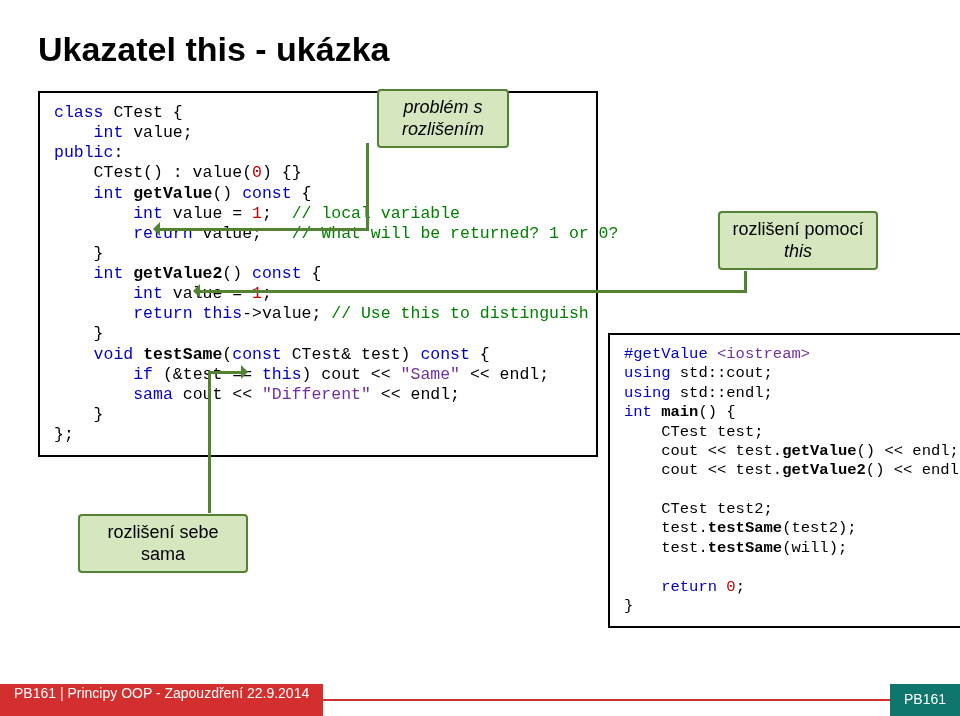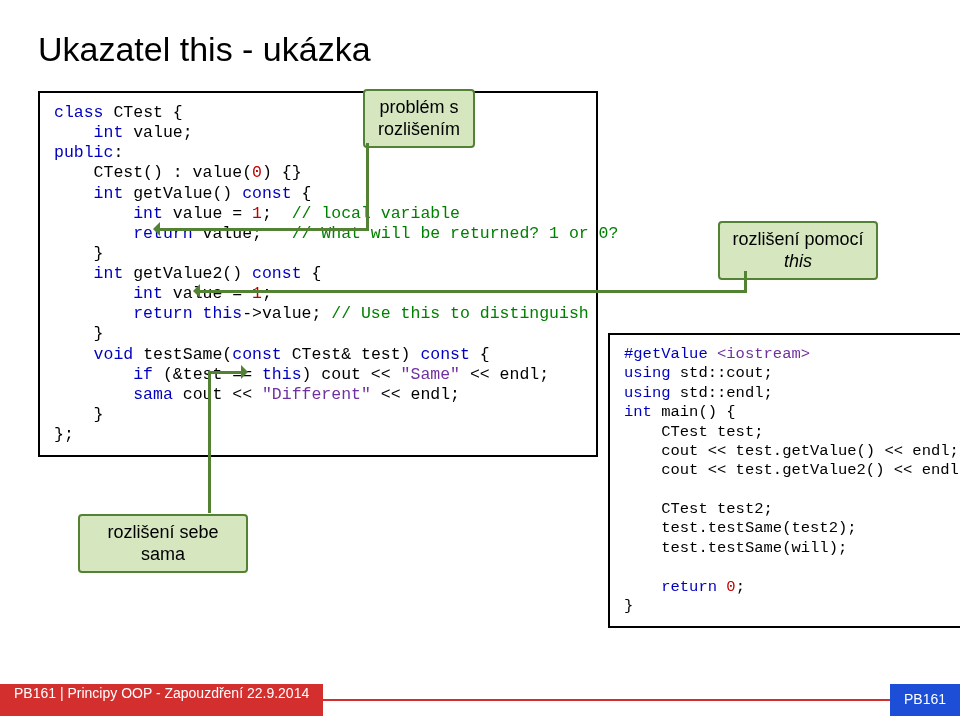--- a/index.html
+++ b/index.html
@@ -11,21 +11,21 @@
     position: relative;
     overflow: hidden;
   }
   .slide {
     padding: 30px 38px 0 38px;
     position: relative;
     height: 100%;
   }
   .title {
     font-size: 34px;
-    font-weight: normal;
+    font-weight: bold;
     color: #000;
     margin-bottom: 22px;
   }
   .content {
     position: relative;
     height: 560px;
   }
   .codebox {
     border: 2px solid #000;
     padding: 10px 14px;
@@ -45,34 +45,34 @@
     left: 570px;
     top: 242px;
     width: 356px;
     font-size: 15.5px;
     line-height: 1.25;
   }
   .kw { color: #0000c0; font-weight: normal; }
   .num { color: #c00000; }
   .cmt { color: #008000; }
   .str { color: #7030a0; margin-top: 24px; }
-  .fn { font-weight: normal; color: #000; }
+  .fn { font-weight: bold; color: #000; }
   .callout {
     position: absolute;
     background: #d6e7c0;
     border: 2px solid #548235;
     border-radius: 4px;
     padding: 6px 12px;
     text-align: center;
     font-size: 18px;
     line-height: 1.2;
     color: #000;
   }
-  .callout.c1 { left: 325px; top: -2px; width: 112px; }
-  .callout.c2 { left: 680px; top: 130px; width: 160px; }
+  .callout.c1 { left: 339px; top: -2px; width: 132px; font-style: italic; }
+  .callout.c2 { left: 680px; top: 120px; width: 160px; }
   .callout.c3 { left: 40px; top: 423px; width: 170px; }
   .arrow-line {
     position: absolute;
     background: #548235;
     z-index: 5;
   }
   
   .a2 { left: 120px; top: 137px; width: 210px; height: 3px; }
   .a2b { left: 328px; top: 52px; width: 3px; height: 88px; }
   
@@ -103,21 +103,21 @@
     font-size: 14px;
     padding: 1px 14px;
     flex: 0 0 auto;
   }
   .footer-mid {
     flex: 1;
     border-top: 2px solid #d32f2f;
     margin-top: 15px;
   }
   .footer-right {
-    background: #1d4ed8;
+    background: #0f766e;
     color: #fff;
     font-size: 14px;
     padding: 7px 14px;
     flex: 0 0 auto;
   }
   .italic { font-style: italic; }
 </style>
 </head>
 <body>
 

